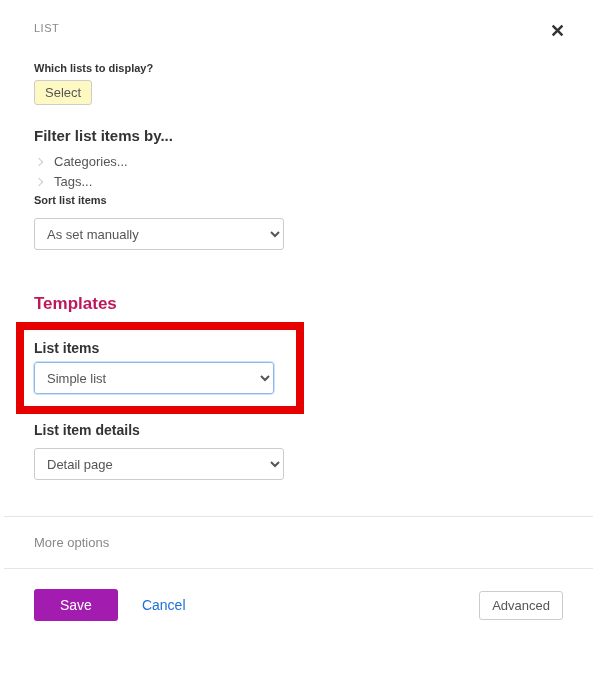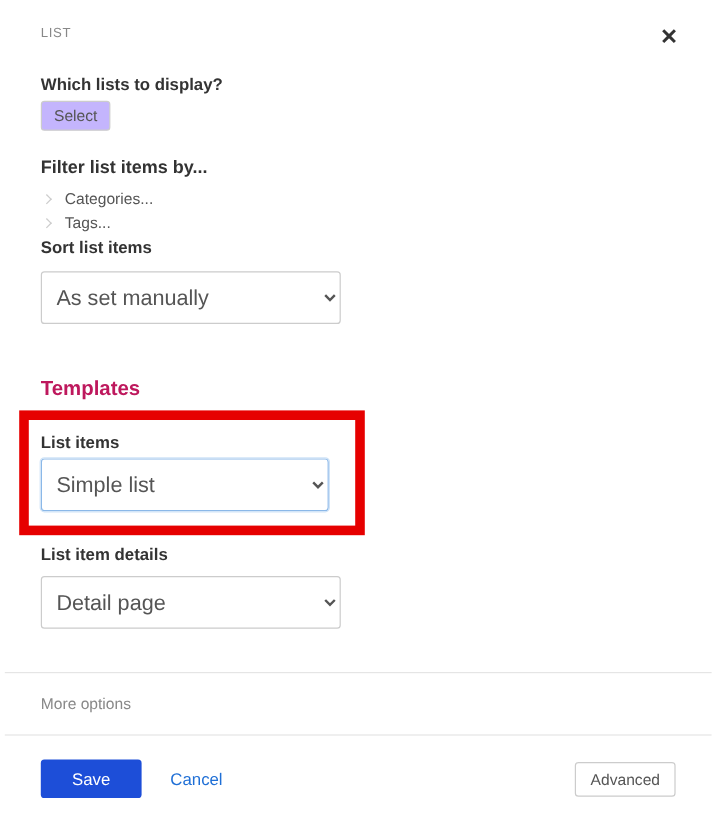--- a/index.html
+++ b/index.html
@@ -33,30 +33,30 @@
     font-weight: bold;
     color: #333;
     cursor: pointer;
     line-height: 1;
     padding: 0 4px;
   }
   .body {
     padding: 14px 30px 0 30px;
   }
   .section-label {
-    font-size: 14px;
+    font-size: 11px;
     font-weight: bold;
     color: #333;
     margin: 0 0 6px 0;
   }
   .select-btn {
     display: inline-block;
     font-size: 13px;
     color: #555;
-    background: #c4b5fd;
+    background: #fef9c3;
     border: 1px solid #ccc;
     border-radius: 3px;
     padding: 4px 10px;
     cursor: pointer;
   }
   .filter-block { margin-top: 22px; }
   .filter-title {
     font-size: 15px;
     font-weight: bold;
     color: #333;
@@ -75,22 +75,22 @@
     width: 6px; height: 6px;
     border-right: 1px solid #999;
     border-bottom: 1px solid #999;
     transform: rotate(-45deg);
     margin: 0 12px 0 2px;
     opacity: 0.5;
   }
   .sort-block { }
   .dropdown {
     width: 250px;
-    height: 44px;
-    font-size: 18px;
+    height: 32px;
+    font-size: 13px;
     color: #555;
     border: 1px solid #ccc;
     border-radius: 3px;
     padding: 4px 8px;
     background: #fff;
     margin-top: 6px;
   }
   .templates-heading {
     font-size: 17px;
     font-weight: bold;
@@ -129,21 +129,21 @@
   .save-btn {
     background: #4caf50;
     background: #5cb85c;
     color: #fff;
     border: none;
     border-radius: 3px;
     padding: 8px 26px;
     font-size: 14px;
     cursor: pointer;
   }
-  .save-btn { background:#1d4ed8; }
+  .save-btn { background:#a21caf; }
   .cancel-link {
     margin-left: 24px;
     color: #1f6fd6;
     font-size: 14px;
     cursor: pointer;
   }
   .spacer { flex: 1; }
   .advanced-btn {
     background: #fff;
     border: 1px solid #ccc;

